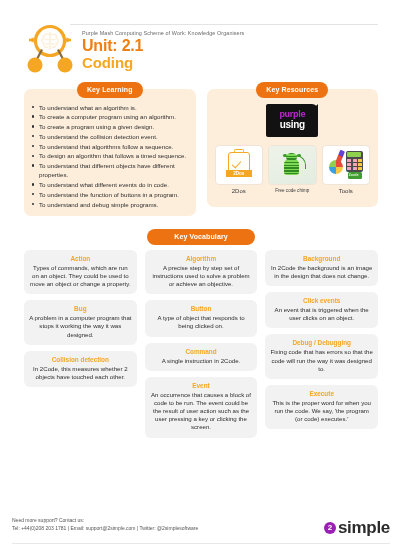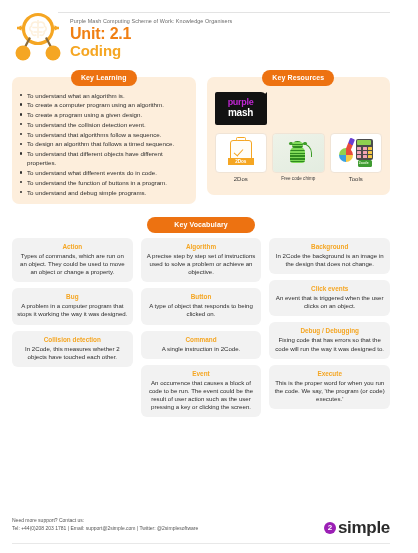--- a/index.html
+++ b/index.html
@@ -8,21 +8,21 @@
     height: 553px;
     background: #ffffff;
     font-family: "Liberation Sans", sans-serif;
     overflow: hidden;
     position: relative;
   }
   .page {
     width: 402px;
     height: 553px;
     position: relative;
-    padding: 0;
+    padding: 12px;
   }
 
   
   .header {
     display: flex;
     align-items: flex-start;
     padding: 8px 12px 0 12px;
     height: 66px;
     position: relative;
   }
@@ -115,21 +115,21 @@
     width: 2.4px; height: 2.4px;
     background: #2d2d2d;
     border-radius: 50%;
   }
 
   
   .panel-resources .panel-body {
     padding: 12px 8px 9px 8px;
     min-height: 118px;
   }
-  .pm-logo-wrap { display: flex; margin: 3px 0 8px 0; }
+  .pm-logo-wrap { display: flex; justify-content: center; margin: 3px 0 8px 0; }
   .pm-logo {
     width: 52px; height: 33px;
     background: #121212;
     border-radius: 2px 6px 2px 2px;
     position: relative;
     display: flex;
     flex-direction: column;
     justify-content: center;
     align-items: center;
     line-height: 1;
@@ -361,21 +361,21 @@
     </div>
 
     <div class="panel panel-resources">
       <div class="panel-head">
         <span class="pill">Key Resources</span>
       </div>
       <div class="panel-body">
         <div class="pm-logo-wrap">
           <div class="pm-logo">
             <span class="pm-purple">purple</span>
-            <span class="pm-white">mash</span>
+            <span class="pm-white">using</span>
           </div>
         </div>
         <div class="tiles">
 
           <div class="tile">
             <div class="tile-thumb">
               <div class="clip-art">
                 <div class="clip-board"></div>
                 <div class="clip-top"></div>
                 <div class="clip-check"></div>

